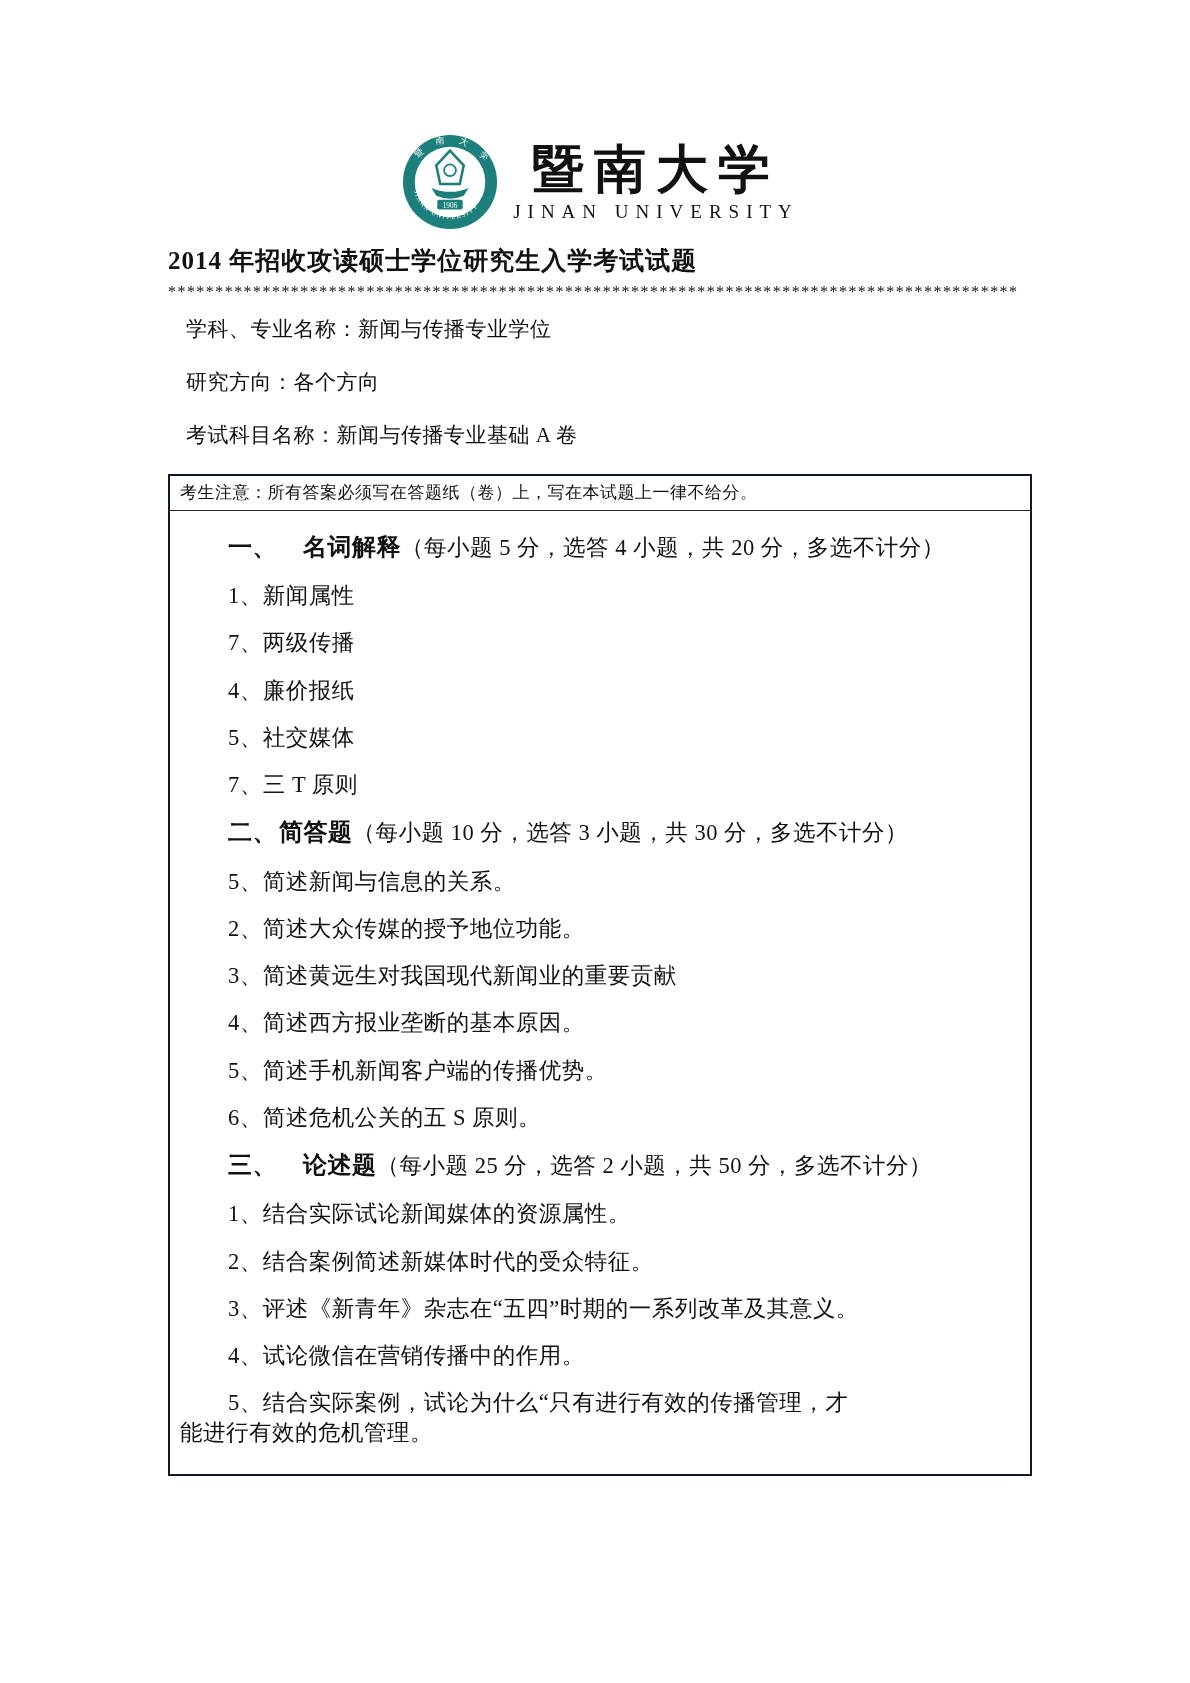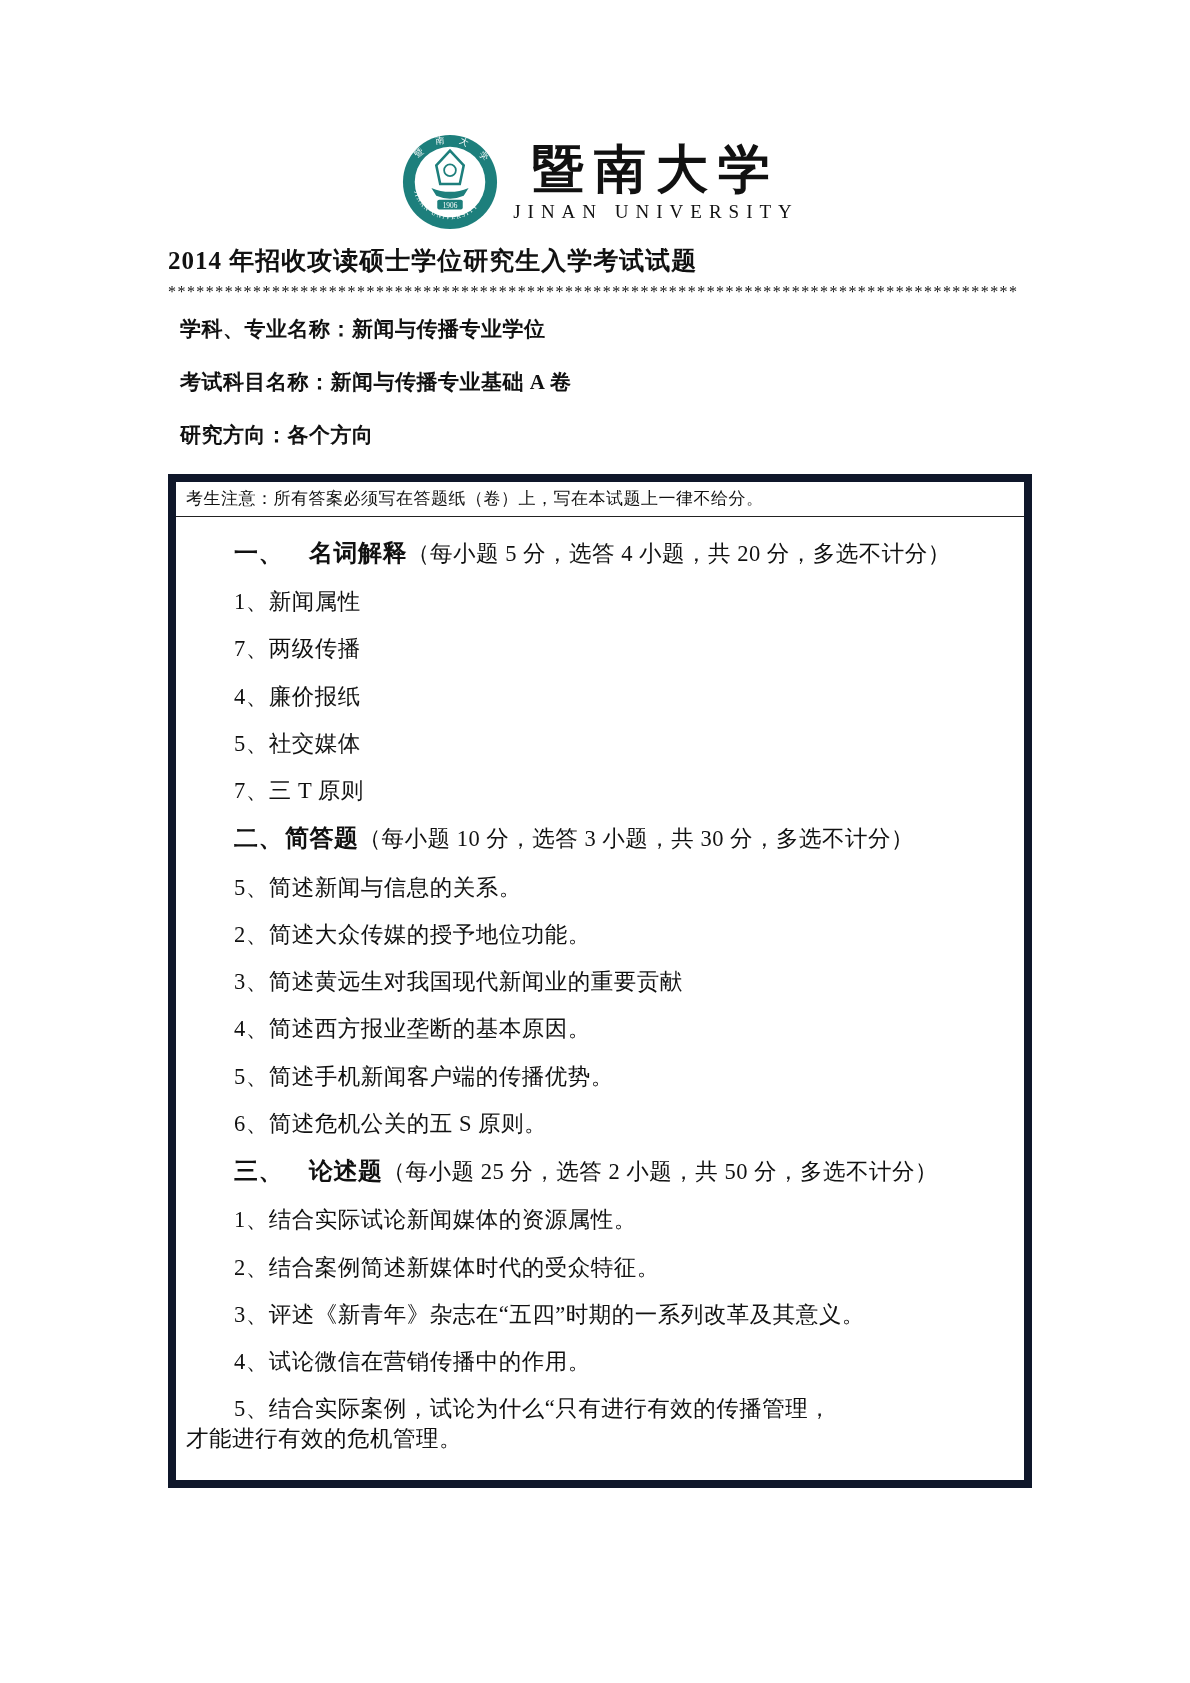--- a/index.html
+++ b/index.html
@@ -35,24 +35,24 @@
   
   .doc-title{
     text-align:left;font-size:25px;font-weight:bold;
     margin:10px 0 6px;letter-spacing:1px;white-space:nowrap;
   }
   .star-divider{
     font-size:16px;letter-spacing:1.45px;white-space:nowrap;
     overflow:hidden;width:100%;margin-bottom:14px;
   }
   
-  .meta p{font-size:21px;margin:0 12px 25px;letter-spacing:0.5px;font-weight:bold;}
+  .meta p{font-size:21px;margin:0 18px 25px;letter-spacing:0.5px;}
   
   .exam-box{
-    border:8px solid #0f172a;
+    border:2px solid #0f172a;
     margin-top:4px;
   }
   .notice-row{
     border-bottom:1px solid #222;
     font-size:17px;
     padding:5px 10px 6px;
     letter-spacing:0.5px;
   }
   .questions{
     padding:12px 26px 18px 10px;
@@ -100,22 +100,22 @@
       <div class="logo-cn">暨南大学</div>
       <div class="logo-en">JINAN UNIVERSITY</div>
     </div>
   </div>
 
   <div class="doc-title">2014 年招收攻读硕士学位研究生入学考试试题</div>
   <div class="star-divider">******************************************************************************************</div>
 
   <div class="meta">
     <p>学科、专业名称：新闻与传播专业学位</p>
+    <p>研究方向：各个方向</p>
     <p>考试科目名称：新闻与传播专业基础 A 卷</p>
-    <p>研究方向：各个方向</p>
   </div>
 
   <div class="exam-box">
     <div class="notice-row">考生注意：所有答案必须写在答题纸（卷）上，写在本试题上一律不给分。</div>
 
     <div class="questions">
 
       <p class="sec-heading"><span class="sec-num gap">一、</span><span class="sec-title">名词解释</span><span class="sec-meta">（每小题 5 分，选答 4 小题，共 20 分，多选不计分）</span></p>
       <p>1、新闻属性</p>
       <p>7、两级传播</p>

